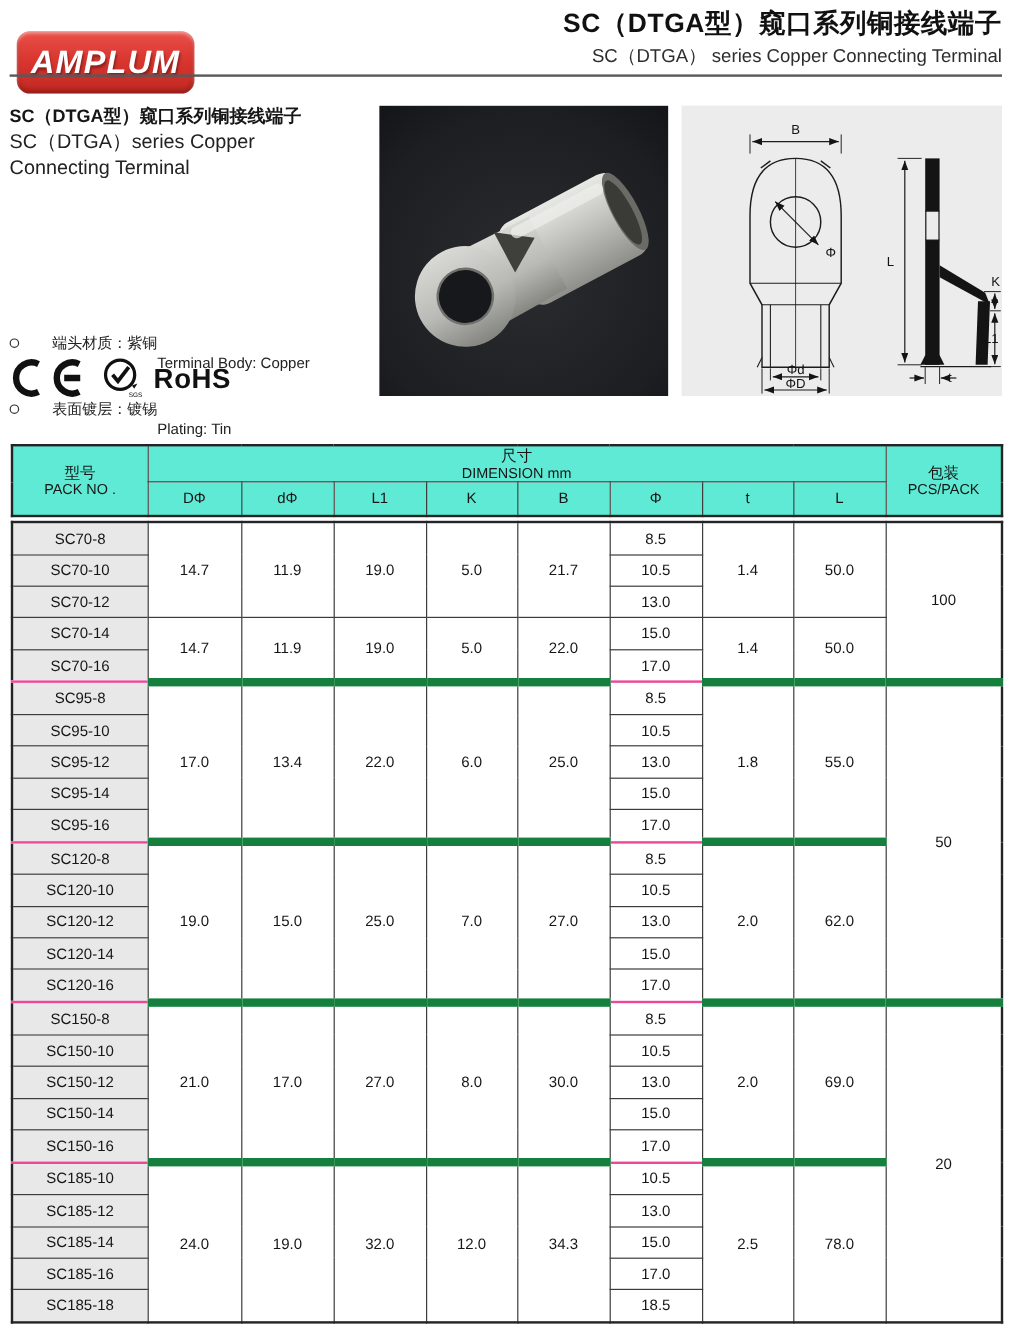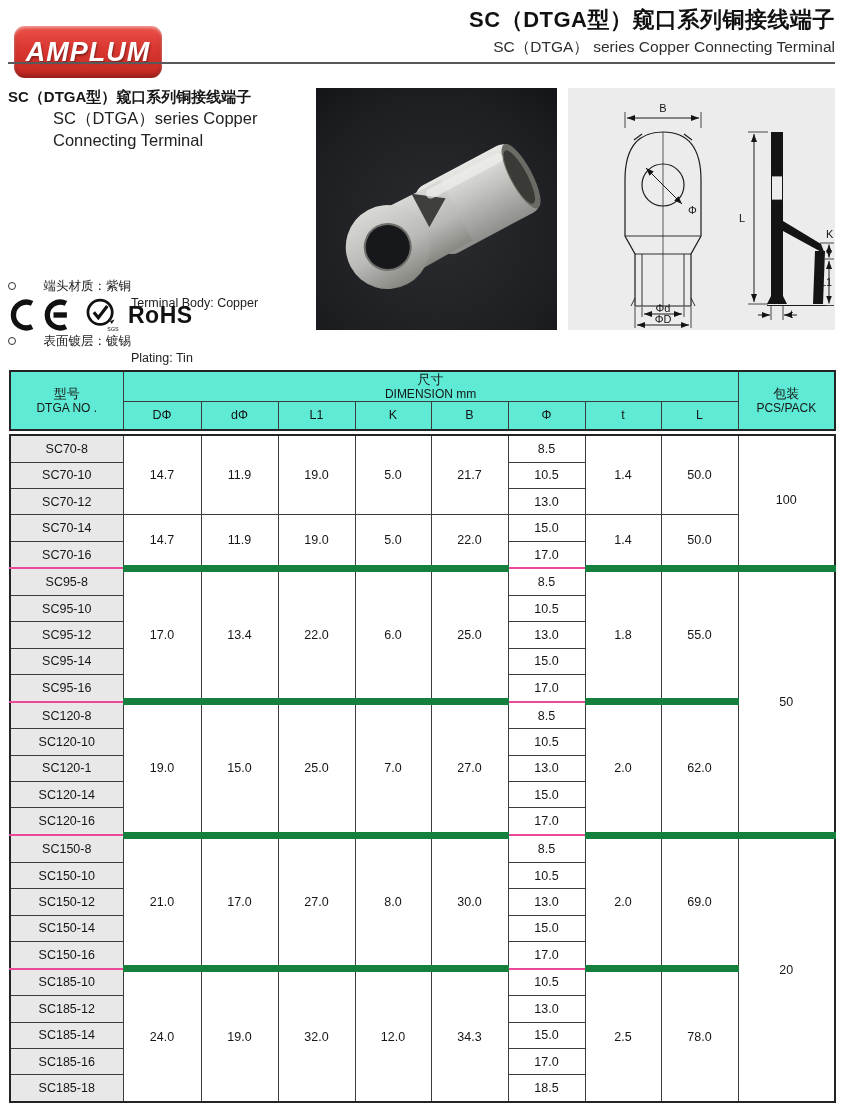--- a/index.html
+++ b/index.html
@@ -11,21 +11,21 @@
         box-shadow:inset 0 2px 3px rgba(255,255,255,.45), inset 0 -3px 4px rgba(0,0,0,.25);
         display:flex;align-items:center;justify-content:center;}
   .logo span{color:#fff;font-weight:bold;font-style:italic;font-size:27px;letter-spacing:1px;
         text-shadow:1px 2px 2px rgba(0,0,0,.35);}
   .titles{position:absolute;right:8px;top:5px;text-align:right;}
   .t-zh{font-size:22px;font-weight:bold;color:#111;letter-spacing:0.5px;}
   .t-en{font-size:15.5px;color:#2e2e2e;margin-top:2px;}
   .rule{position:absolute;left:8px;right:8px;top:62px;height:2px;background:#58595b;}
   
   .i-zh{position:absolute;left:8px;top:88px;font-size:15px;font-weight:bold;color:#161616;}
-  .i-en{position:absolute;left:8px;top:107px;font-size:16.5px;line-height:22px;color:#222;margin-left:45px;}
+  .i-en{position:absolute;left:8px;top:107px;font-size:16.5px;line-height:22px;color:#222;}
   .specs{position:absolute;left:8px;top:258px;font-size:12.5px;line-height:20px;color:#222;}
   .spec-line{display:flex;align-items:center;text-align:right;}
   .bullet{width:6px;height:6px;border:1.5px solid #333;border-radius:50%;margin-right:7px;flex:0 0 auto;}
   .s-zh{display:inline-block;width:108px;}
   .s-en{display:inline-block;margin-top:35px;}
   .certs{position:absolute;left:8px;top:296px;display:flex;align-items:center;gap:9px;height:38px;}
   .rohs{font-size:23px;font-weight:bold;color:#111;letter-spacing:0.5px;}
   
   .photo{position:absolute;left:316px;top:88px;width:241px;height:242px;}
   .diagram{position:absolute;left:568px;top:88px;width:267px;height:242px;background:#ececec;}
@@ -210,21 +210,21 @@
         <col style="width:77px">
         <col style="width:77px">
         <col style="width:76px">
         <col style="width:77px">
         <col style="width:97px">
       </colgroup>
     <tbody>
         <tr style="height:30px">
       <th rowspan="2">
         <div class="h-zh">型号</div>
-        <div class="h-en">DTGA NO .</div>
+        <div class="h-en">PACK NO .</div>
       </th>
       <th colspan="8">
         <div class="h-zh">尺寸</div>
         <div class="h-en">DIMENSION mm</div>
       </th>
       <th rowspan="2">
         <div class="h-zh">包装</div>
         <div class="h-en">PCS/PACK</div>
       </th>
     </tr>
@@ -327,21 +327,21 @@
       <td rowspan="5" class="gb">27.0</td>
       <td>8.5</td>
       <td rowspan="5" class="gb">2.0</td>
       <td rowspan="5" class="gb">62.0</td>
     </tr>
     <tr>
       <td class="item">SC120-10</td>
       <td>10.5</td>
     </tr>
     <tr>
-      <td class="item">SC120-1</td>
+      <td class="item">SC120-12</td>
       <td>13.0</td>
     </tr>
     <tr>
       <td class="item">SC120-14</td>
       <td>15.0</td>
     </tr>
     <tr class="ge">
       <td class="item">SC120-16</td>
       <td>17.0</td>
     </tr>

